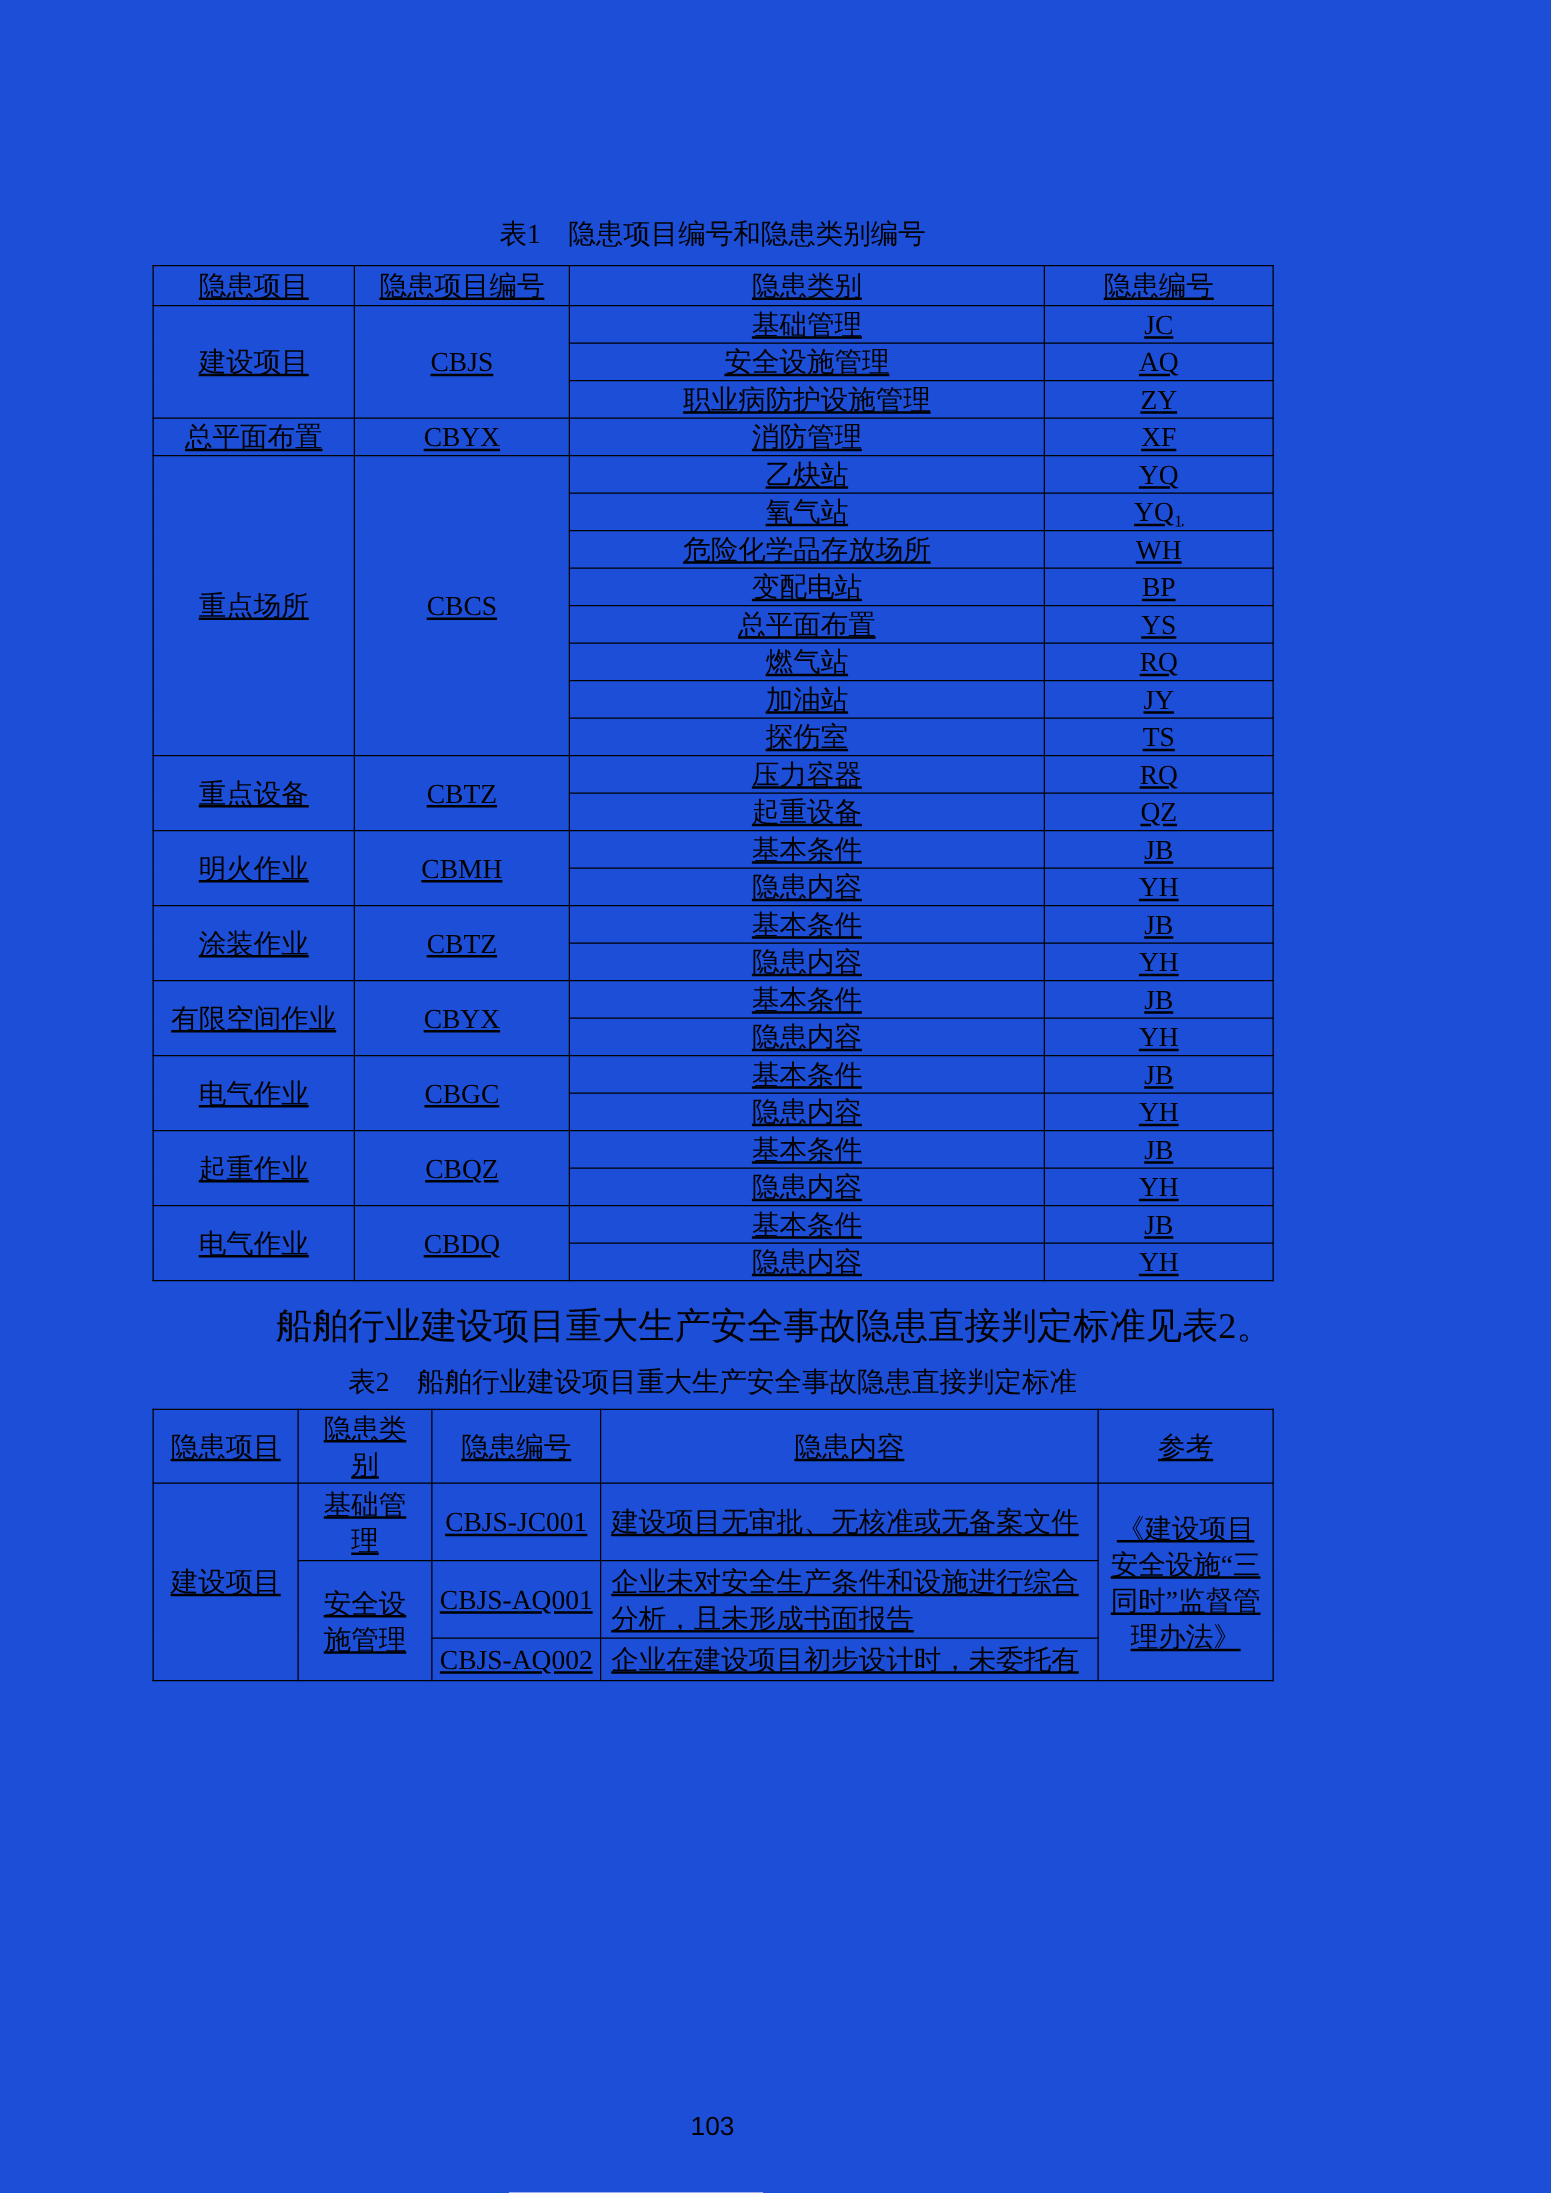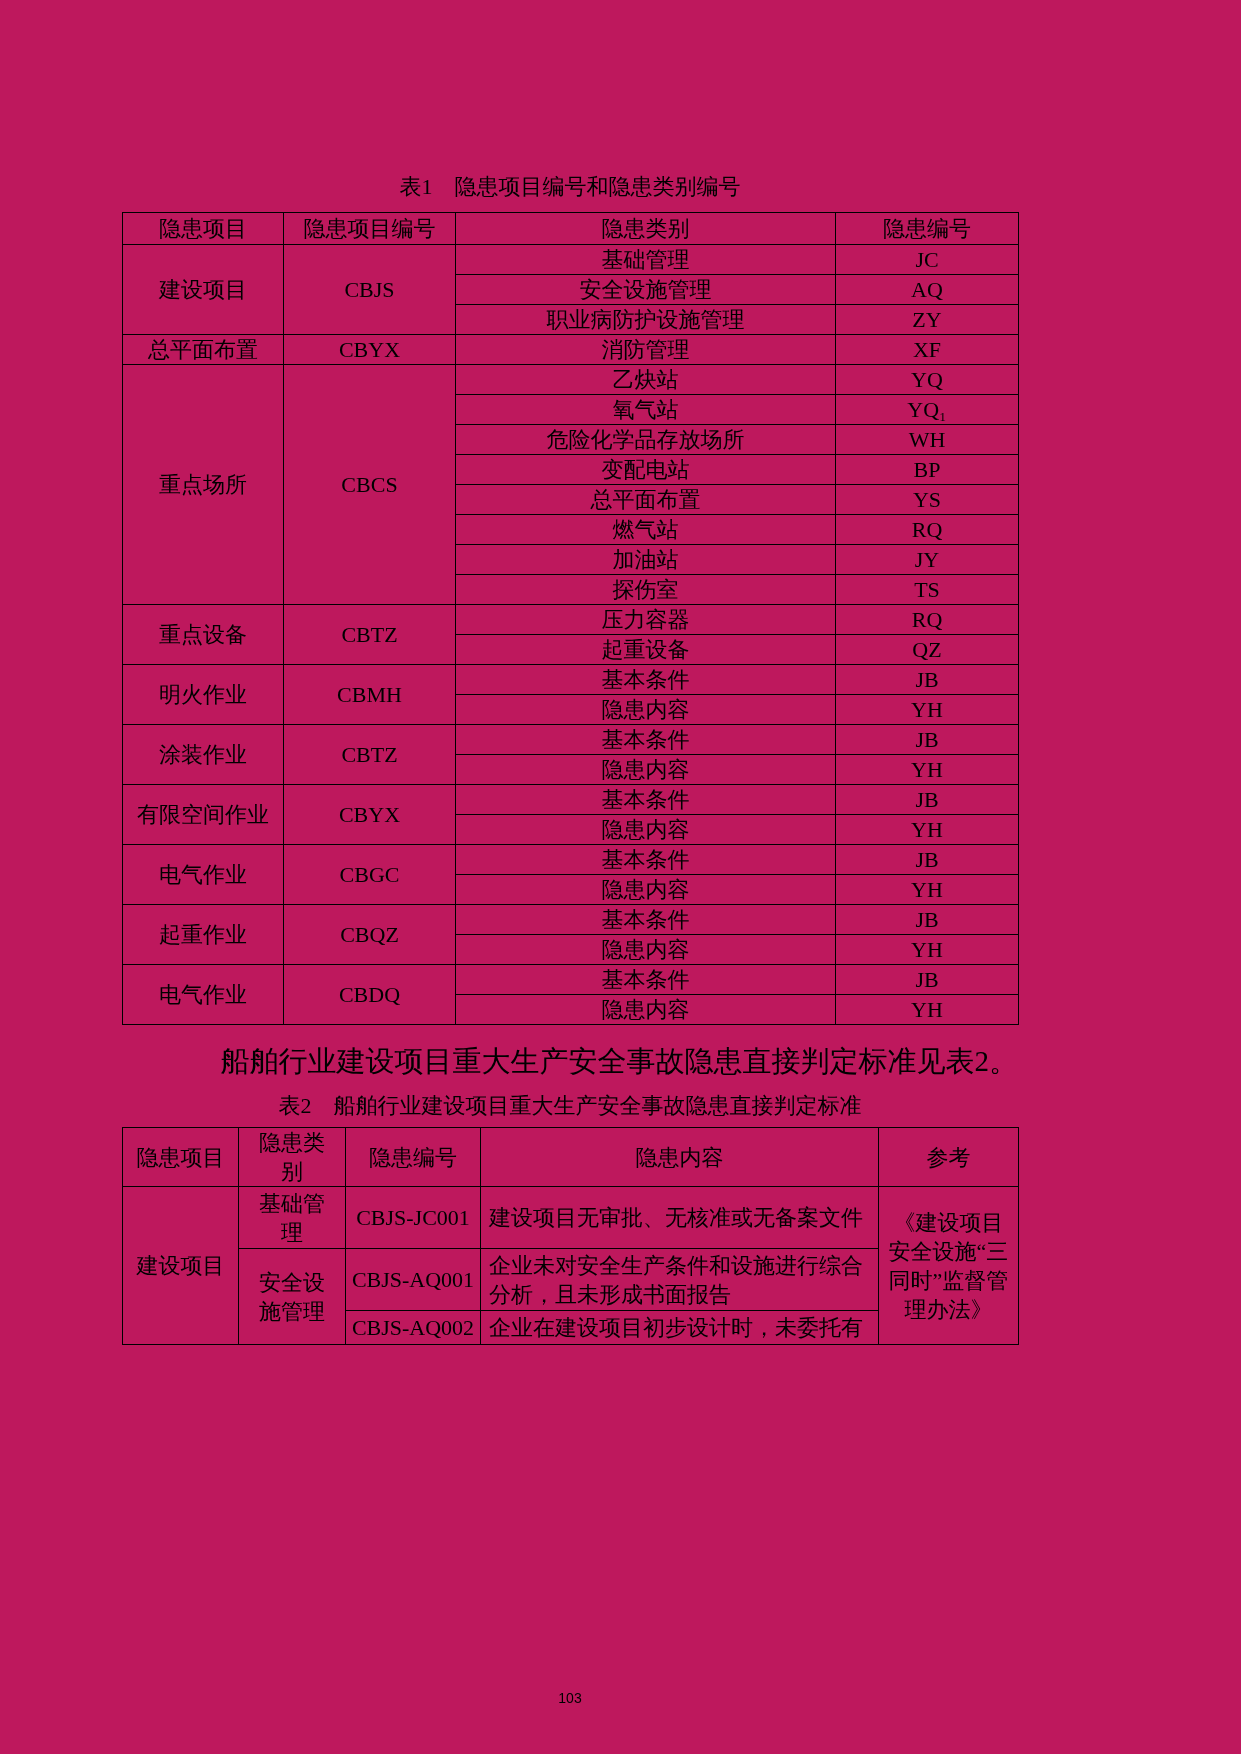--- a/index.html
+++ b/index.html
@@ -1,27 +1,27 @@
 <!DOCTYPE html>
 <html><head>
 <meta charset="utf-8">
 <style>
   html,body{margin:0;padding:0;background:#ffffff;}
   .page{
     position:relative;
     width:1241px;height:1754px;
-    background:#be185d;color:#000;
+    background:#1d4ed8;color:#000;
     font-family:"Liberation Serif","DejaVu Serif",serif;
     overflow:hidden;
   }
   .content{margin-left:122px;width:896px;}
   .caption{text-align:center;font-size:22px;line-height:30px;}
   .caption1{padding-top:172px;margin-bottom:10px;}
   .caption2{margin-top:10px;margin-bottom:6px;}
-  table{border-collapse:collapse;width:896px;table-layout:fixed;}
+  table{border-collapse:collapse;width:896px;table-layout:fixed;text-decoration:underline;}
   td,th{
     border:1px solid #000;
     font-weight:normal;
     font-size:22px;
     line-height:29px;
     text-align:center;
     vertical-align:middle;
     padding:0 4px;
     overflow:hidden;
   }
@@ -38,21 +38,21 @@
   }
   .section-heading .num{margin-right:14px;}
   .body-par{
     margin:16px 0 0 0;
     font-size:29px;line-height:40px;
     text-indent:2em;
     text-align:right;
   }
   .page-number{
     position:absolute;left:122px;width:896px;top:1690px;
-    text-align:center;font-size:14px;
+    text-align:center;font-size:21px;
     font-family:"Liberation Sans","DejaVu Sans",sans-serif;
   }
 </style>
 </head>
 <body>
 
 <div class="page">
   <div class="content">
 
     <div class="caption caption1">表1　隐患项目编号和隐患类别编号</div>

